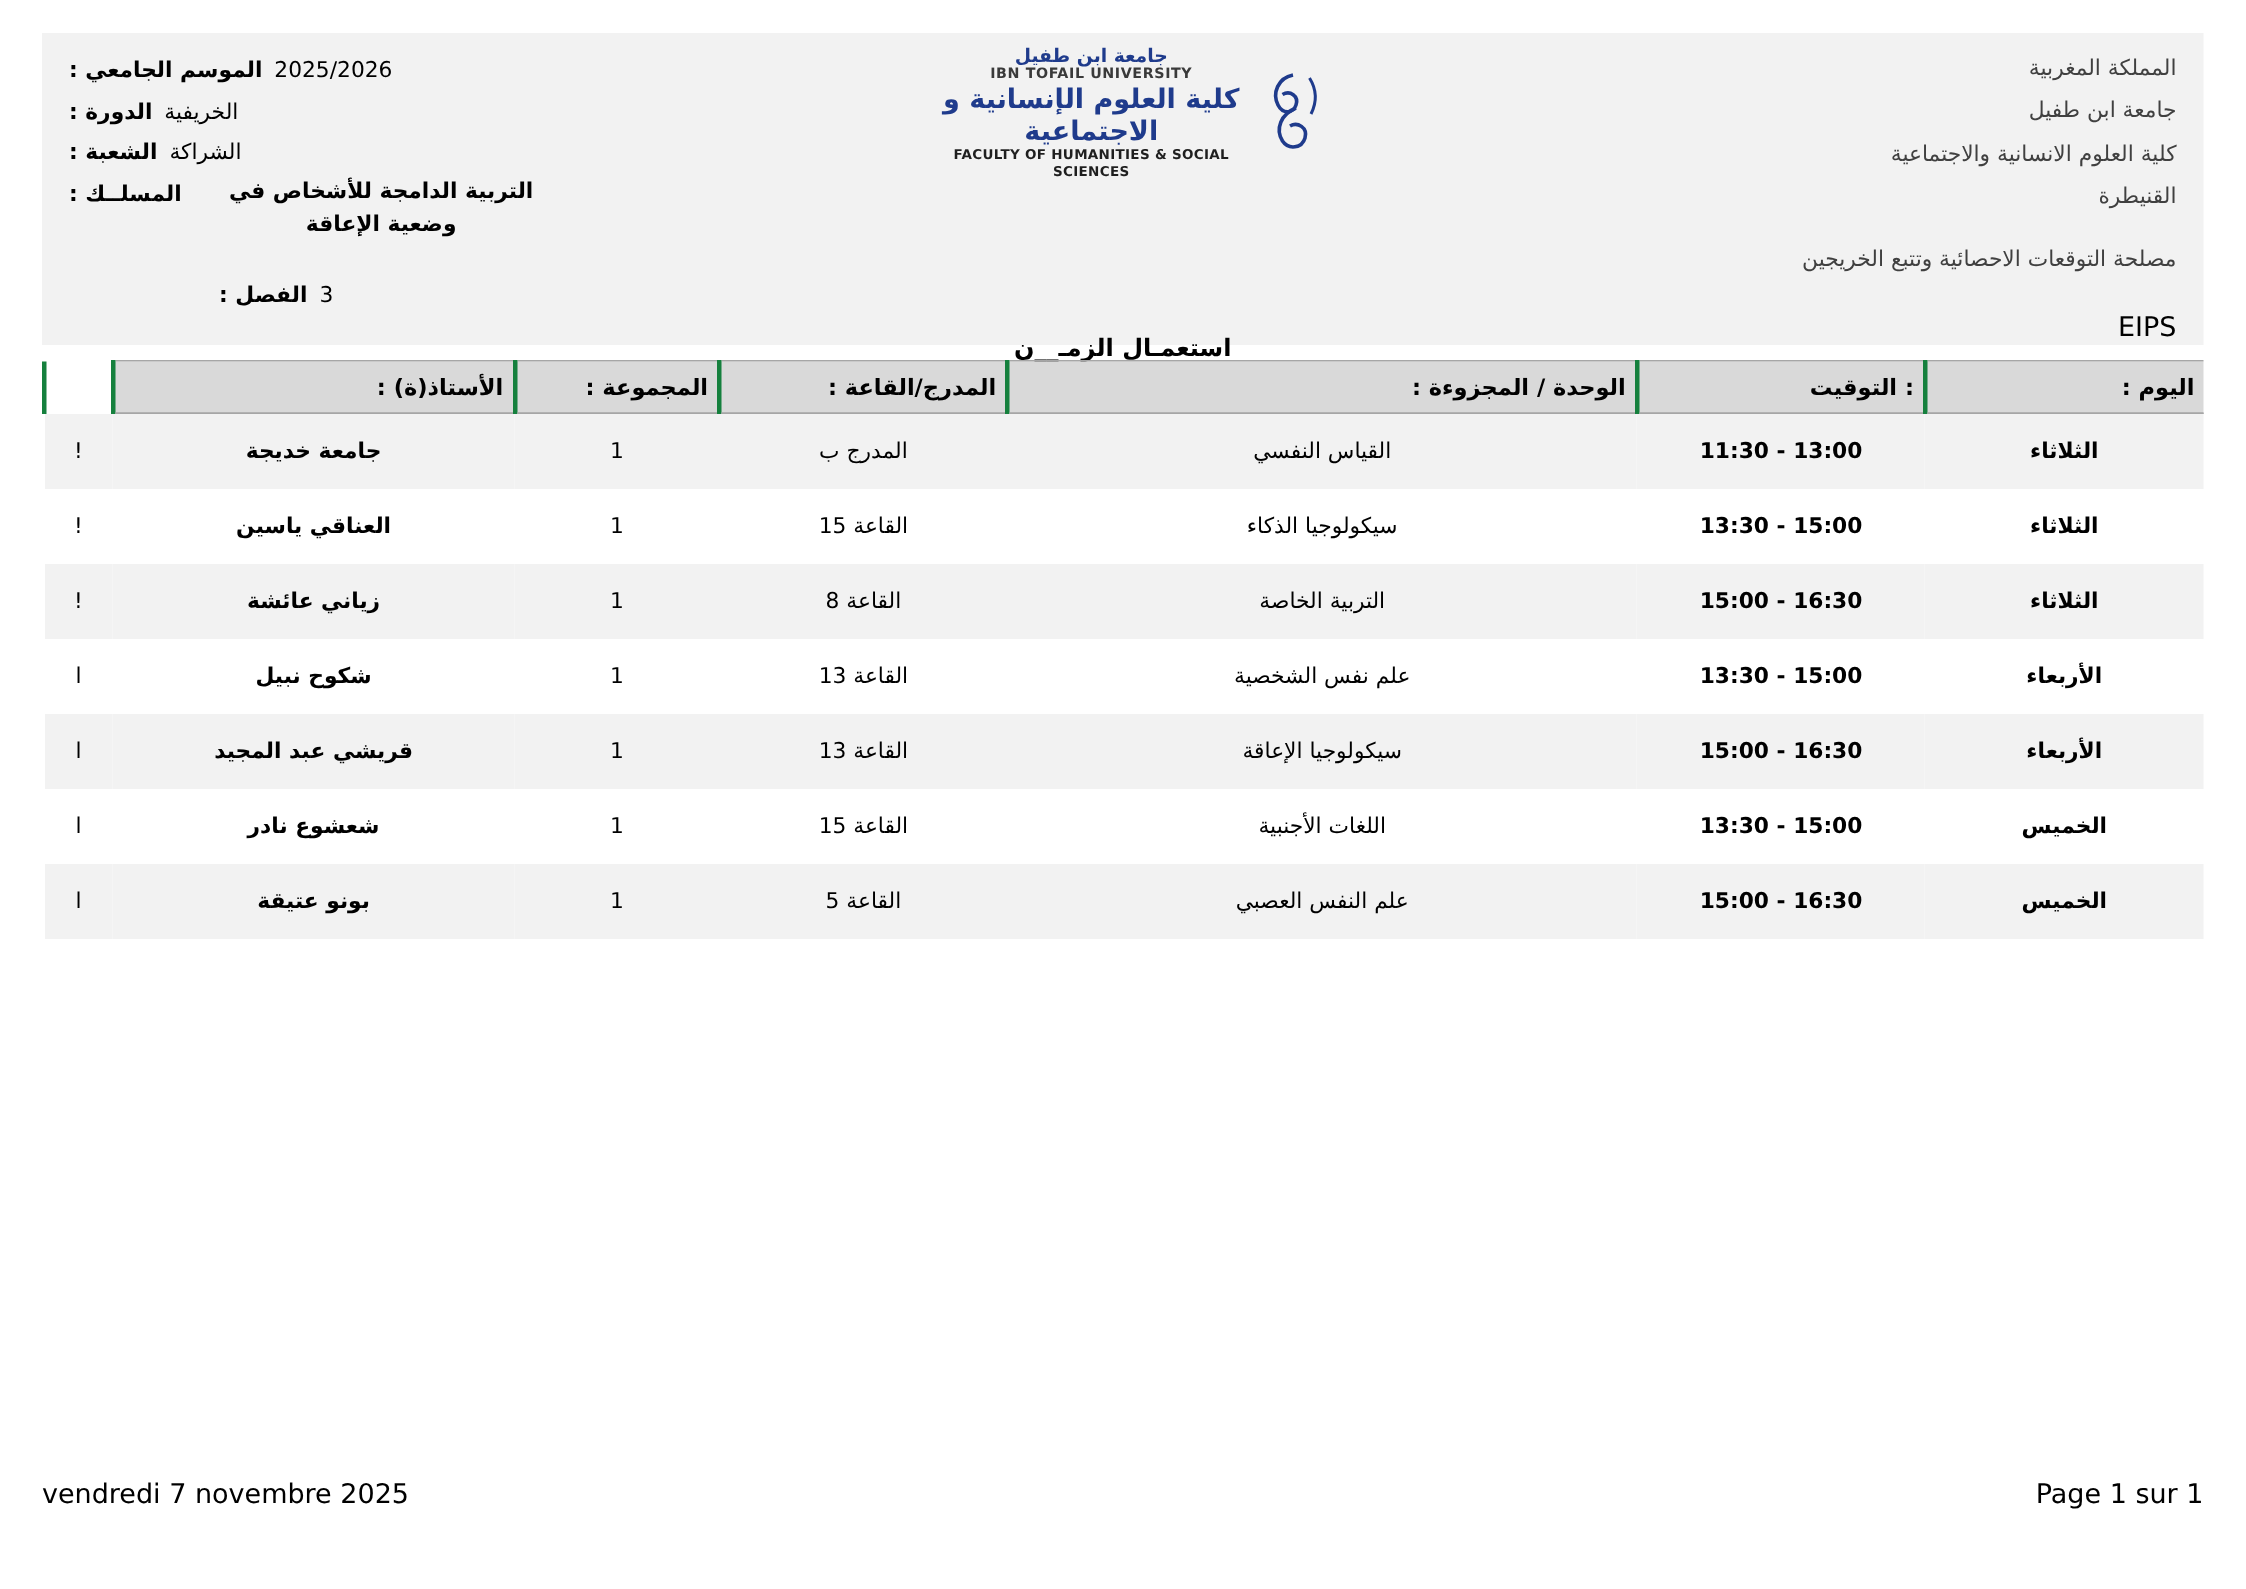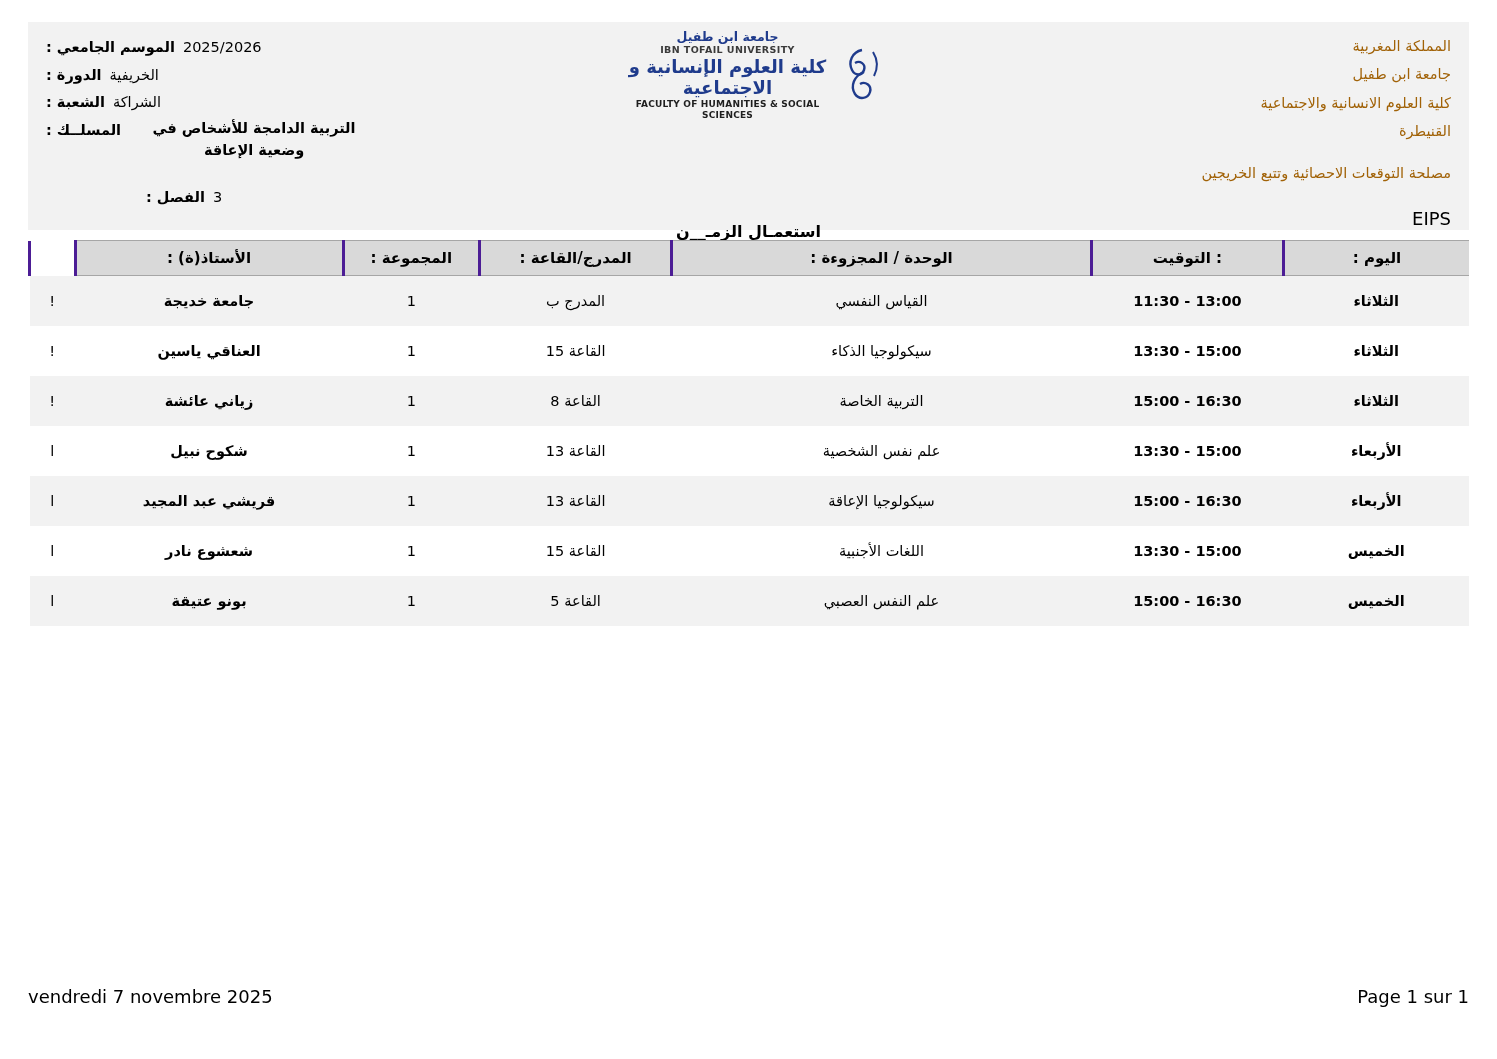--- a/index.html
+++ b/index.html
@@ -34,21 +34,21 @@
   }
 
   .hdr-left-block {
     position: absolute;
     top: 10px;
     right: 18px;       
     width: 390px;
     text-align: right;
     font-size: 14.5px;
     line-height: 1.95;
-    color: #a16207;
+    color: #404040;
   }
   .hdr-left-block .spaced { margin-top: 14px; }
 
   .hdr-eips {
     position: absolute;
     top: 186px;
     right: 18px;
     width: 390px;
     text-align: right;
     font-size: 18px;
@@ -181,21 +181,21 @@
   .c-time   { width: 175px; font-weight: bold; direction: ltr; }
   .c-unit   { width: 400px; font-weight: normal; }
   .c-room   { width: 175px; }
   .c-group  { width: 120px; }
   .c-prof   { width: 250px; font-weight: bold; }
   .c-tail   { width: 30px; font-size: 11px; color: #333; text-align: right; }
 
   th.c-tail { background: transparent; border: none; }
 
   
-  .tbl thead th { border-left: 3px solid #4c1d95; border-right: 3px solid #ffffff; }
+  .tbl thead th { border-left: 3px solid #15803d; border-right: 3px solid #ffffff; text-align: right; }
   .tbl thead th:first-child { border-right: none; }
 
   
   .footer {
     position: absolute;
     bottom: 52px;
     left: 28px;
     right: 28px;
     display: flex;
     justify-content: space-between;

